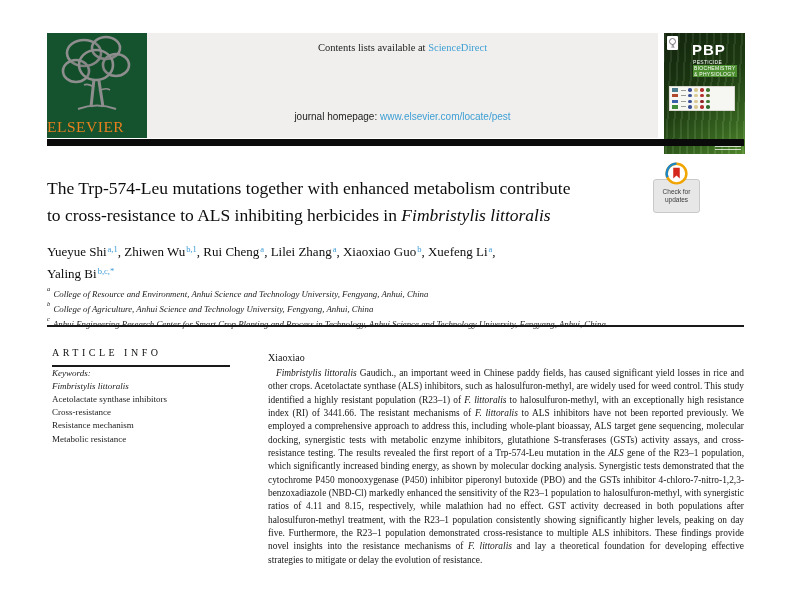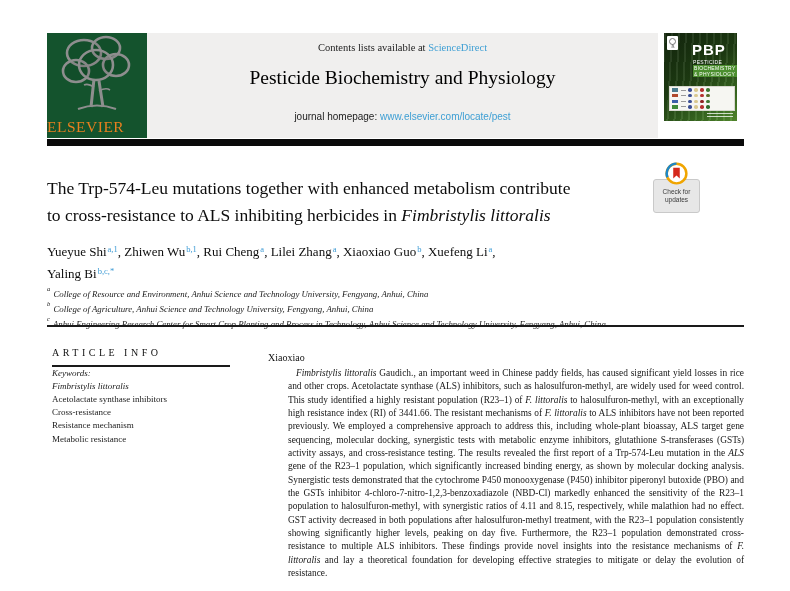--- a/index.html
+++ b/index.html
@@ -20,25 +20,25 @@
              font-size:15.5px;color:var(--orange);letter-spacing:.5px;}
   .banner{position:absolute;left:147px;top:33px;width:511px;height:105px;background:var(--banner);
           text-align:center;}
   .contents-line{position:absolute;top:9px;left:0;width:100%;font-size:10.5px;color:#222;}
   .contents-line a{color:var(--link);text-decoration:none;}
   .journal-title{position:absolute;top:34px;left:0;width:100%;font-size:19.5px;color:#000;}
   .homepage-line{position:absolute;top:78px;left:0;width:100%;
                  font-family:"Liberation Sans","DejaVu Sans",sans-serif;font-size:10px;color:#222;}
   .homepage-line a{color:var(--link);text-decoration:none;}
   
-  .cover{position:absolute;left:664px;top:33px;width:73px;height:88px;
+  .cover{position:absolute;left:664px;top:33px;width:73px;height:121px;
          background:
            repeating-linear-gradient(93deg, rgba(255,255,255,0.07) 0 2px, rgba(0,0,0,0.08) 2px 7px),
            linear-gradient(145deg,#14270E 0%,#1E3D12 45%,#3A6B22 78%,#57902F 100%);
-         overflow:hidden;}
+         overflow:hidden;padding-left:8px;}
   .cover-minilogo{position:absolute;left:3px;top:3px;width:11px;height:14px;background:#fff;
                   border-radius:1px;display:flex;align-items:center;justify-content:center;}
   .cover-brand{position:absolute;left:28px;top:8px;color:#fff;
                font-family:"Liberation Sans","DejaVu Sans",sans-serif;
                font-weight:bold;font-size:15px;letter-spacing:1px;}
   .cover-sub{position:absolute;left:29px;top:26px;color:#fff;
              font-family:"Liberation Sans","DejaVu Sans",sans-serif;
              font-size:5px;line-height:6px;letter-spacing:.3px;}
   .cover-sub .hl{background:#4C8F2F;padding:0 1px;}
   .cover-grid{position:absolute;left:5px;top:53px;width:60px;height:21px;background:#f6f6f2;
@@ -72,21 +72,21 @@
   
   .info-col{position:absolute;left:52px;top:347px;width:195px;}
   .info-head{font-size:10px;letter-spacing:3.5px;color:#111;}
   .info-rule{margin-top:7px;width:178px;height:1.5px;background:#1a1a1a;}
   .kw{font-size:9px;line-height:13.2px;color:#1a1a1a;}
   .kw div{white-space:nowrap;}
   
   .abs-col{position:absolute;left:268px;top:352px;width:476px;}
   .abs-head{font-size:10px;color:#111;}
   .abs-body{margin-top:4px;font-size:9.4px;line-height:13.35px;text-align:justify;
-            text-indent:8px;color:#161616;margin-left:20px;}
+            text-indent:8px;color:#161616;}
 </style>
 </head>
 <body>
 
 <div class="page">
 
 
   <div class="logo-box">
     <svg class="logo-tree" width="78" height="82" viewBox="0 0 78 82">
       <g fill="rgba(0,0,0,0.05)" stroke="#8E8E8E" stroke-width="2.6">
@@ -102,21 +102,20 @@
         <path d="M36 54 Q30 50 26 52 M41 58 Q48 54 52 57" stroke-width="1.6"></path>
       </g>
     </svg>
     <div class="logo-word">ELSEVIER</div>
   </div>
 
   <div class="banner">
     <div class="contents-line">
       <span>Contents lists available at </span><a href="#">ScienceDirect</a>
     </div>
-    <div class="journal-title">Pesticide Biochemistry and Physiology</div>
     <div class="homepage-line">
       <span>journal homepage: </span><a href="#">www.elsevier.com/locate/pest</a>
     </div>
   </div>
 
   <div class="cover">
     <div class="cover-minilogo">
       <svg width="9" height="11" viewBox="0 0 9 11">
           <circle cx="4.5" cy="3.5" r="3" fill="none" stroke="#777" stroke-width="1"></circle>
           <path d="M4.5 6 L4 10 M5 6.5 L6 10" stroke="#777" stroke-width="0.8"></path>

